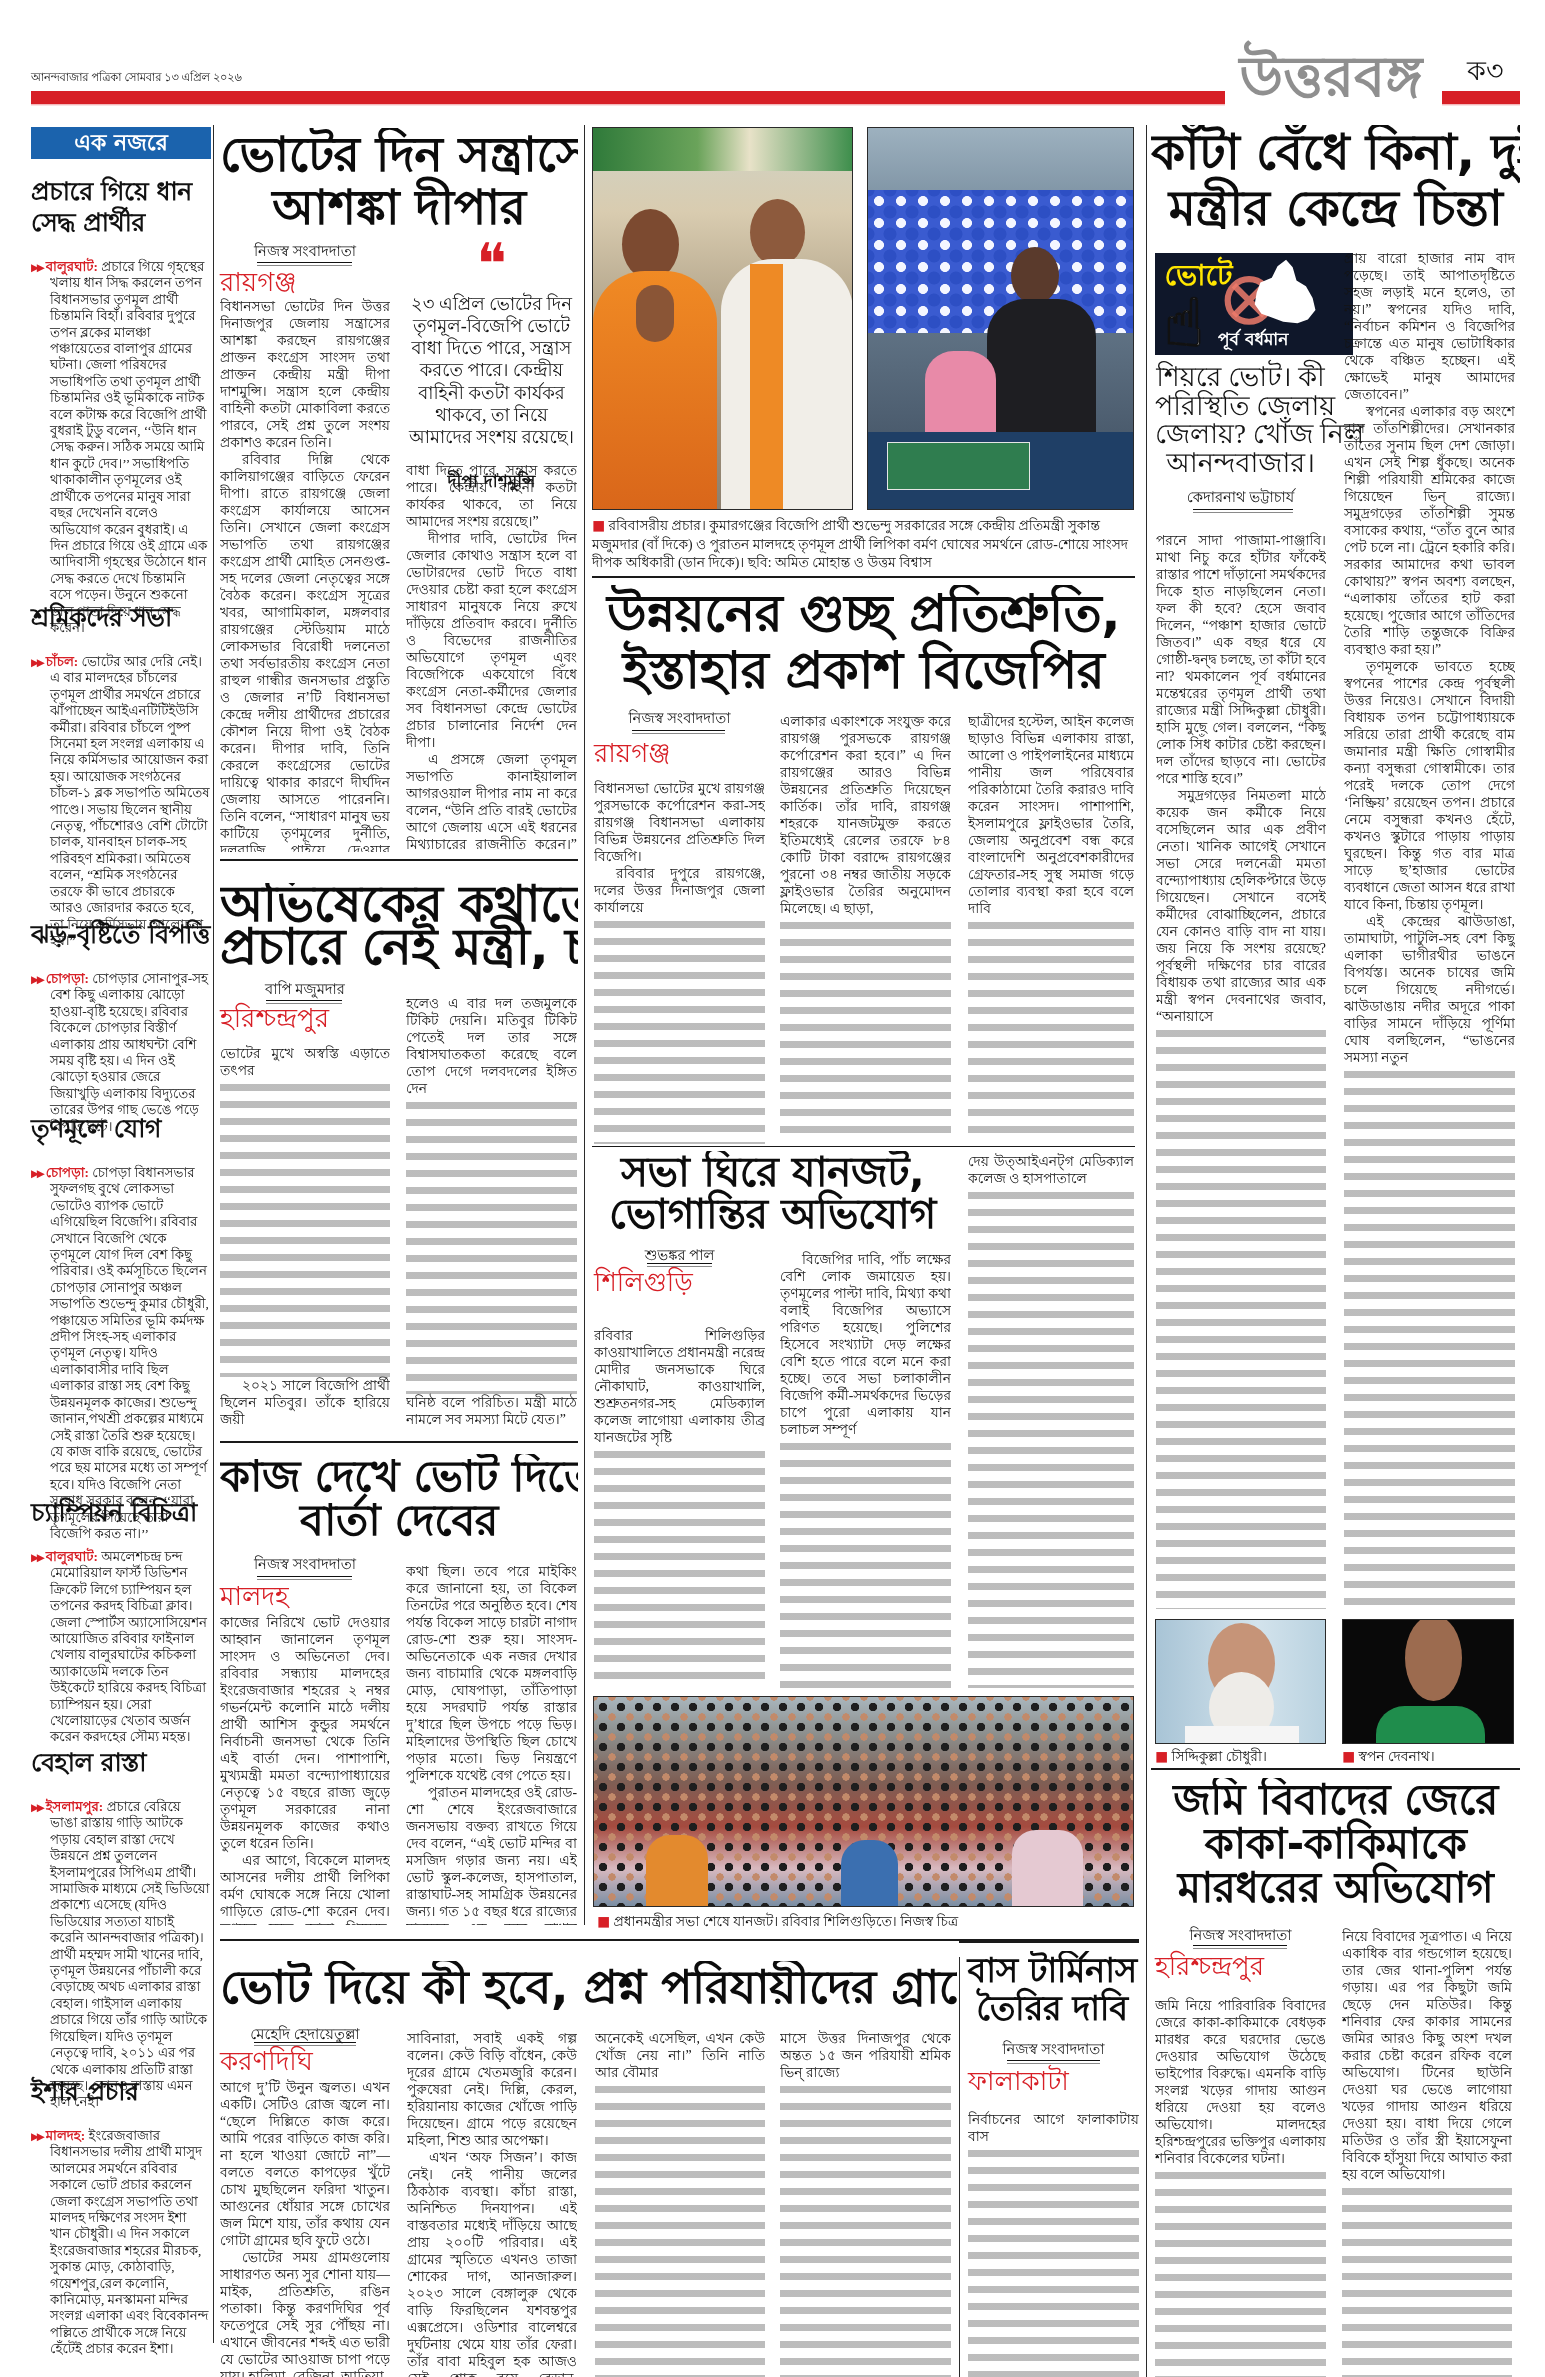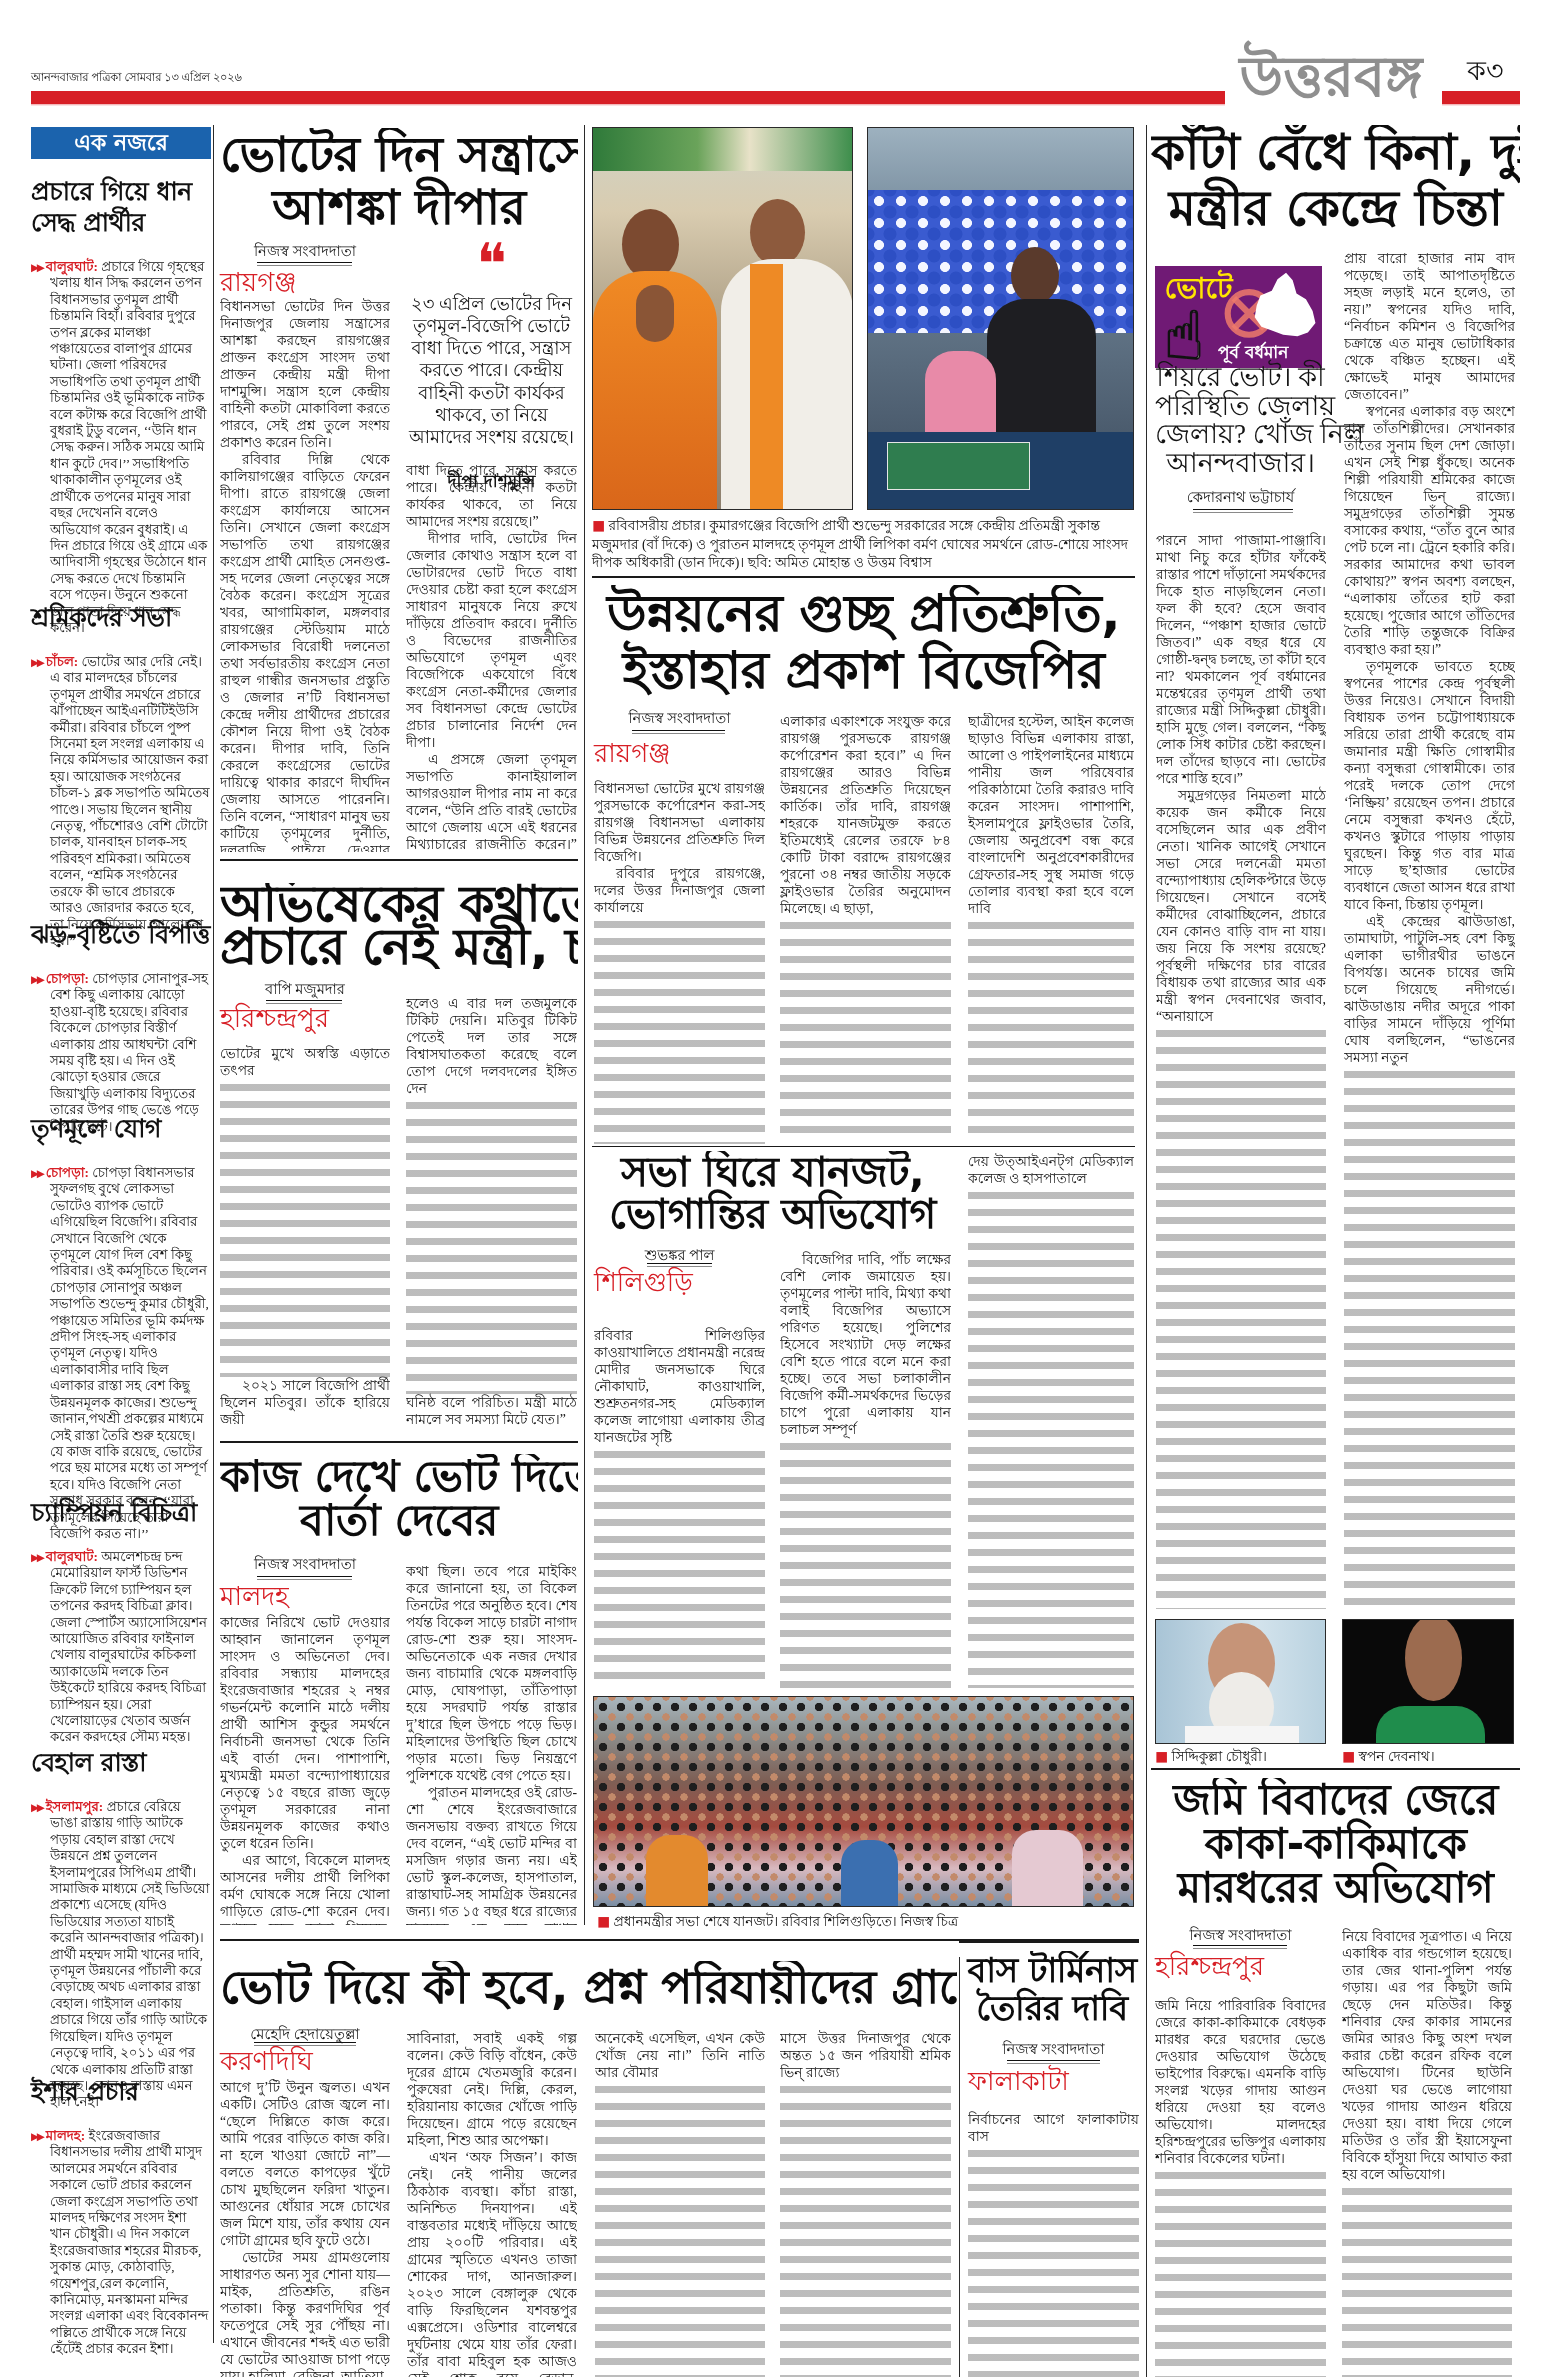--- a/index.html
+++ b/index.html
@@ -212,21 +212,21 @@
     <div class="a" style="left:52px;top:138px;width:62px;height:73px;border-radius:24px 24px 0 0;background:#e38a2e"></div>
     <div class="a" style="left:247px;top:143px;width:57px;height:68px;border-radius:24px 24px 0 0;background:#3b6fb0"></div>
     <div class="a" style="left:418px;top:133px;width:71px;height:78px;border-radius:24px 24px 0 0;background:#e5c9d2"></div>
   </div>
   <p class="caption" style="left:597px;top:1912px;width:537px"><span class="marker">■</span> <span>প্রধানমন্ত্রীর সভা শেষে যানজট। রবিবার শিলিগুড়িতে। নিজস্ব চিত্র</span></p>
 
   <div class="hl" style="left:1151px;top:125px;width:369px;font-size:49px;line-height:56px">
     <span>কাঁটা বেঁধে কিনা, দুই</span>
     <span>মন্ত্রীর কেন্দ্রে চিন্তা</span>
   </div>
-  <div class="a" style="left:1155px;top:266px;width:167px;height:102px;background:#701a75;overflow:hidden">
+  <div class="a" style="left:1155px;top:253px;width:198px;height:102px;background:#0f172a;overflow:hidden">
     <svg class="a" style="left:0;top:0" width="171" height="102" viewBox="0 0 360 215">
       <g>
         <circle cx="198" cy="100" r="45" fill="none" stroke="#ef7b6b" stroke-width="13" opacity=".85"></circle>
         <path d="M166 68 L230 132 M230 68 L166 132" stroke="#ef7b6b" stroke-width="13" opacity=".85"></path>
       </g>
       <path d="M222 62 L246 52 L258 28 L276 14 L290 30 L298 58 L318 70 L332 95 L338 120 L322 140 L300 148 L270 145 L246 136 L224 128 L210 108 L214 84 Z" fill="#ffffff"></path>
     </svg>
     <div class="a" style="left:9.5px;top:6.7px;font-family:'DejaVu Sans',sans-serif;font-weight:bold;font-size:28.5px;line-height:31px;color:#ffe600">ভোটে</div>
     <div class="a" style="left:8.6px;top:37px;font-family:'DejaVu Sans',sans-serif;font-size:67px;line-height:67px;color:#fff;-webkit-text-stroke:1.4px #111">☝</div>
     <div class="a" style="left:63px;top:76px;font-family:'DejaVu Sans',sans-serif;font-weight:bold;font-size:17px;line-height:20px;color:#fff">পূর্ব বর্ধমান</div>

